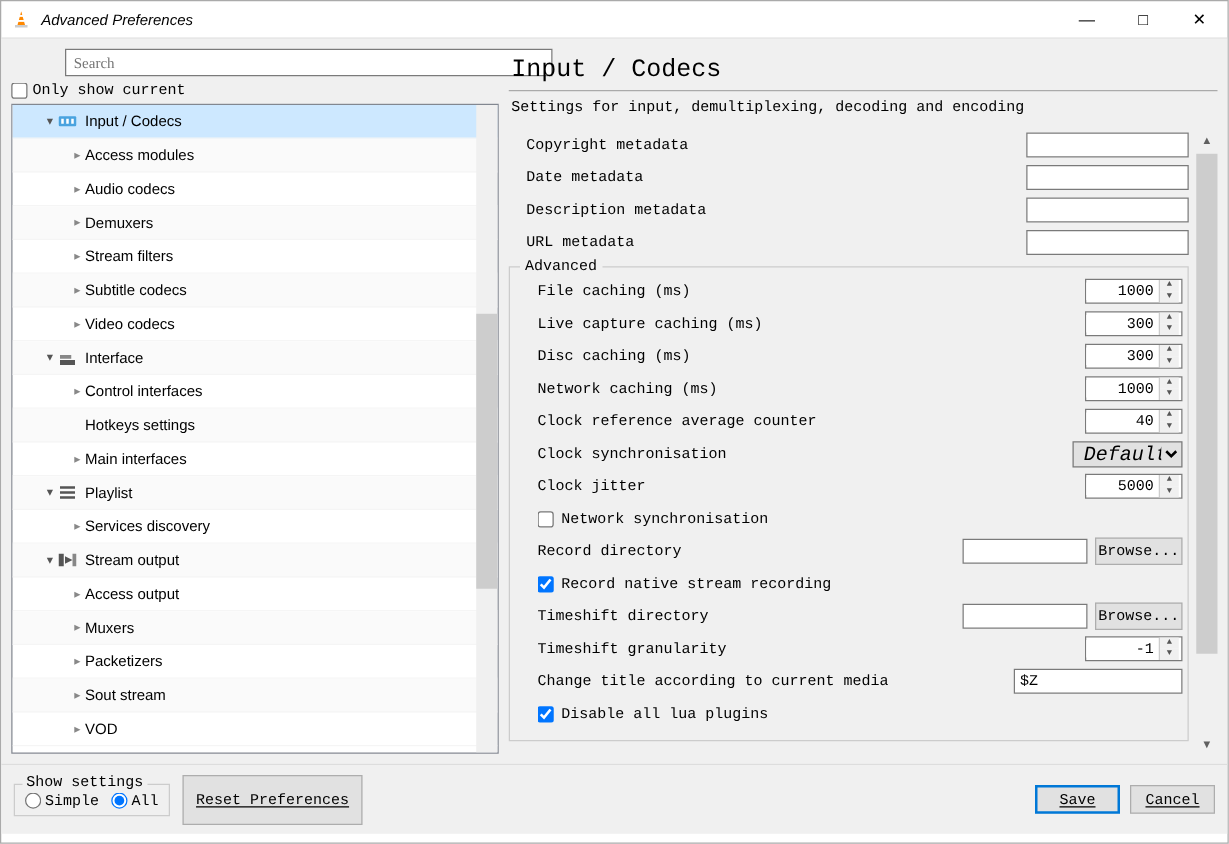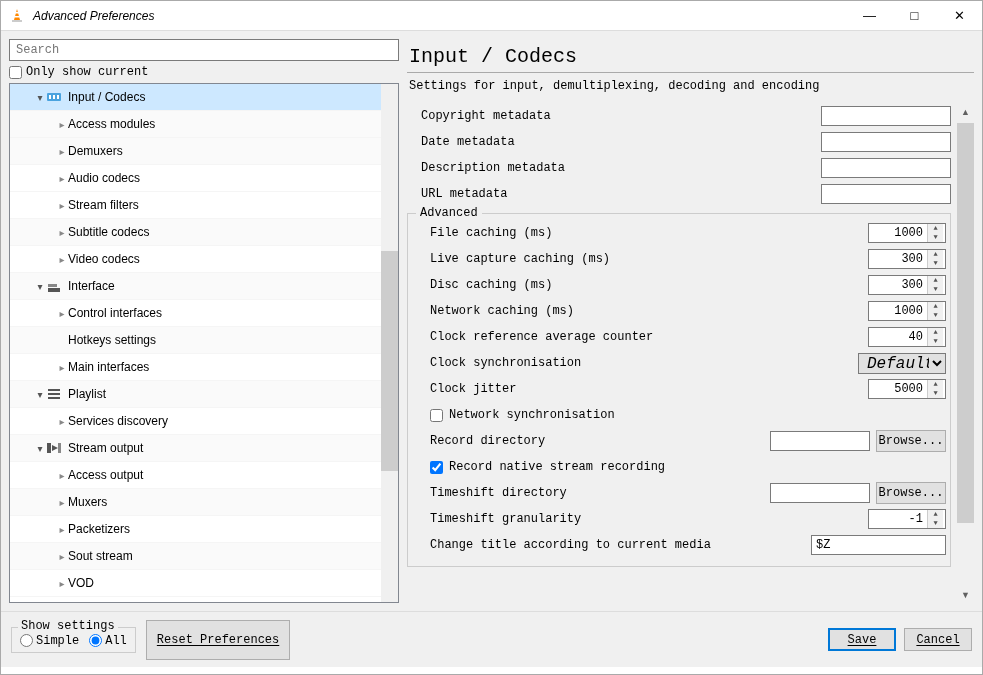--- a/index.html
+++ b/index.html
@@ -4,21 +4,21 @@
 <style>
 * { box-sizing: border-box; margin: 0; padding: 0; }
 body { font-family: "Segoe UI", Tahoma, sans-serif; font-size: 12px; background: #fff; width: 983px; height: 675px; overflow: hidden; border: 1px solid #aaa; }
 .titlebar { height: 30px; display: flex; align-items: center; padding-left: 8px; border-bottom: 1px solid #ddd; }
 .titlebar .app-icon { width: 16px; height: 16px; margin-right: 8px; }
 .titlebar .title { flex: 1; font-size: 12px; font-style: italic; }
 .titlebar .controls { display: flex; }
 .titlebar .ctrl { width: 45px; height: 29px; display: flex; align-items: center; justify-content: center; font-size: 13px; }
 .main { display: flex; height: 580px; background: #f0f0f0; padding: 8px; gap: 8px; }
 .left { width: 390px; display: flex; flex-direction: column; }
-.search-input { width: 100%; height: 22px; border: 1px solid #7a7a7a; padding: 2px 6px; font-family: Liberation Mono, monospace; font-size: 12px; background: #fff; }
+.search-input { width: 100%; height: 22px; border: 1px solid #7a7a7a; padding: 2px 6px; font-family: Liberation Serif, serif; font-size: 12px; background: #fff; margin-left: 43px; }
 .only-show { display: flex; align-items: center; margin-top: 4px; margin-bottom: 4px; font-family: "Courier New", monospace; }
 .only-show input { margin-right: 4px; }
 .tree-container { flex: 1; background: #fff; border: 1px solid #828790; position: relative; overflow: hidden; }
 .tree { height: 100%; overflow-y: auto; }
 .tree-scrollbar { position: absolute; right: 0; top: 0; width: 17px; height: 100%; background: #f0f0f0; }
 .tree-scrollbar-thumb { position: absolute; right: 0; width: 17px; background: #cdcdcd; top: 167px; height: 220px; }
 .tree-item { height: 27px; display: flex; align-items: center; border-bottom: 1px solid #f5f5f5; font-size: 12px; padding-right: 17px; }
 .tree-item.selected { background: #cde8ff; }
 .tree-item.alt { background: #fafafa; }
 .tree-item .expand { width: 12px; text-align: center; color: #666; font-size: 10px; margin-left: 0; }
@@ -98,27 +98,27 @@
                 <rect x="3" y="6" width="2" height="4" fill="#fff"></rect>
                 <rect x="7" y="6" width="2" height="4" fill="#fff"></rect>
                 <rect x="11" y="6" width="2" height="4" fill="#fff"></rect>
               </svg></span>
             <span class="label">Input / Codecs</span>
           </div>
           <div class="tree-item depth1 alt">
             <span class="expand triangle-right"></span>
             <span class="label">Access modules</span>
           </div>
+          <div class="tree-item depth1">
+            <span class="expand triangle-right"></span>
+            <span class="label">Audio codecs</span>
+          </div>
           <div class="tree-item depth1 alt">
             <span class="expand triangle-right"></span>
             <span class="label">Demuxers</span>
-          </div>
-          <div class="tree-item depth1">
-            <span class="expand triangle-right"></span>
-            <span class="label">Audio codecs</span>
           </div>
           <div class="tree-item depth1">
             <span class="expand triangle-right"></span>
             <span class="label">Stream filters</span>
           </div>
           <div class="tree-item depth1 alt">
             <span class="expand triangle-right"></span>
             <span class="label">Subtitle codecs</span>
           </div>
           <div class="tree-item depth1">
@@ -309,20 +309,24 @@
                 <input value="-1" style="">
                 <div class="spinbtns">
                   <div>▲</div>
                   <div>▼</div>
                 </div>
               </div>
             </div>
           <div class="form-row">
               <span class="flabel">Change title according to current media</span>
               <input class="text-input w135" value="$Z" style="">
+            </div>
+          <div class="form-row checkbox-row">
+              <input type="checkbox" checked="" style="">
+              <span>Disable all lua plugins</span>
             </div>
         </div>
       </div>
       <div class="right-scrollbar">
         <div class="arr up">▲</div>
         <div class="thumb"></div>
         <div class="arr down">▼</div>
       </div>
     </div>
   </div>

